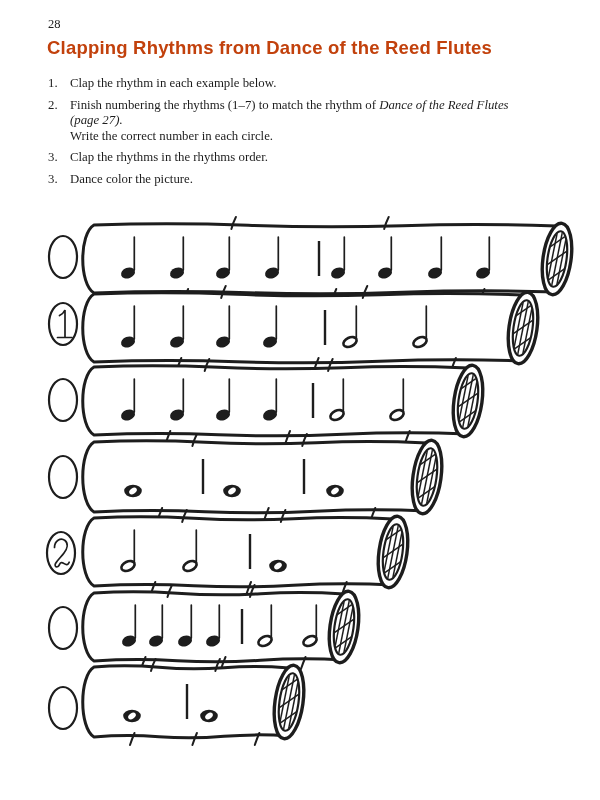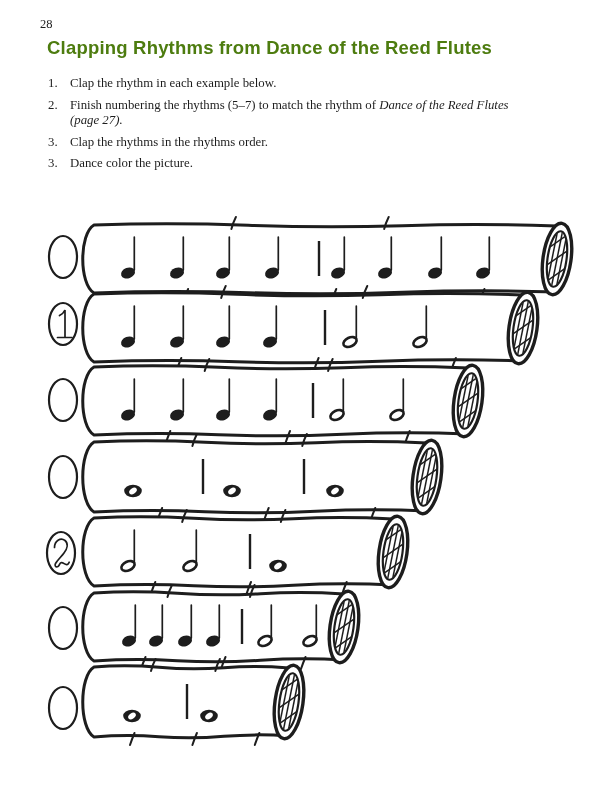--- a/index.html
+++ b/index.html
@@ -1,26 +1,26 @@
 <!DOCTYPE html>
 <html><head>
 <meta charset="utf-8">
 <style>
   html,body{margin:0;padding:0;}
   body{
     width:600px;height:800px;background:#ffffff;position:relative;overflow:hidden;
     font-family:"Liberation Serif", serif;color:#1d1d1d;
   }
   .page-number{
-    position:absolute;left:40px;top:17px;font-size:12.5px;
+    position:absolute;left:48px;top:17px;font-size:12.5px;
   }
   .title{
     position:absolute;left:47px;top:37px;margin:0;
     font-family:"Liberation Sans", sans-serif;font-weight:bold;
-    font-size:18.5px;letter-spacing:.2px;color:#4d7c0f;white-space:nowrap;
+    font-size:18.5px;letter-spacing:.2px;color:#c2410c;white-space:nowrap;
   }
   .instructions{
     position:absolute;left:48px;top:76px;width:490px;
   }
   .instr{display:flex;margin-bottom:6px;font-size:12.8px;line-height:1.22;}
   .instr-num{width:22px;flex:0 0 22px;}
   .instr-text{flex:1;}
   .em{font-style:italic;}
   .figure-svg{position:absolute;left:0;top:0;width:600px;height:800px;}
 </style>
@@ -29,21 +29,21 @@
 
 <div class="page-number">28</div>
 <h1 class="title">Clapping Rhythms from Dance of the Reed Flutes</h1>
 <div class="instructions" id="instructions">
     <div class="instr">
       <span class="instr-num">1.</span>
       <span class="instr-text"><span>Clap the rhythm in each example below.</span></span>
     </div>
     <div class="instr">
       <span class="instr-num">2.</span>
-      <span class="instr-text"><span>Finish numbering the rhythms (5–7) to match the rhythm of </span><span class="em">Dance of the Reed Flutes (page 27).</span><br></span>
+      <span class="instr-text"><span>Finish numbering the rhythms (1–7) to match the rhythm of </span><span class="em">Dance of the Reed Flutes (page 27).</span><br><span>Write the correct number in each circle.</span></span>
     </div>
     <div class="instr">
       <span class="instr-num">3.</span>
       <span class="instr-text"><span>Clap the rhythms in the rhythms order.</span></span>
     </div>
     <div class="instr">
       <span class="instr-num">3.</span>
       <span class="instr-text"><span>Dance color the picture.</span></span>
     </div>
   </div>

